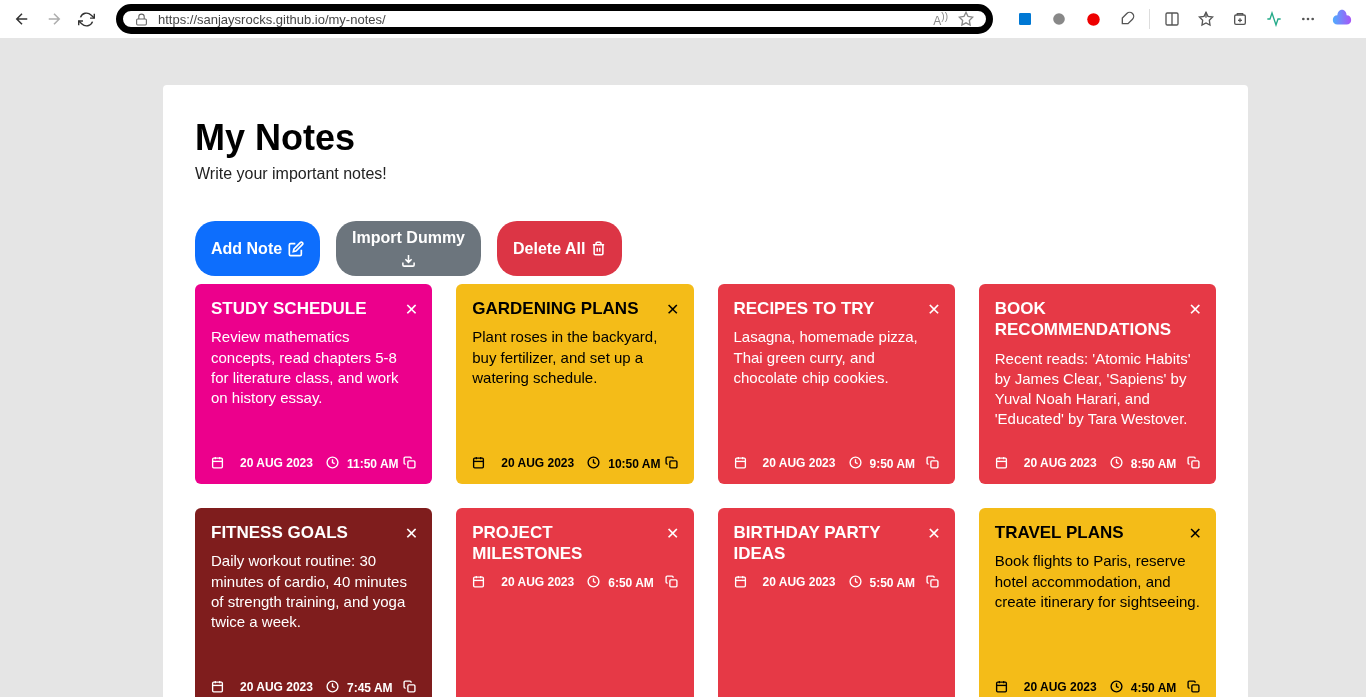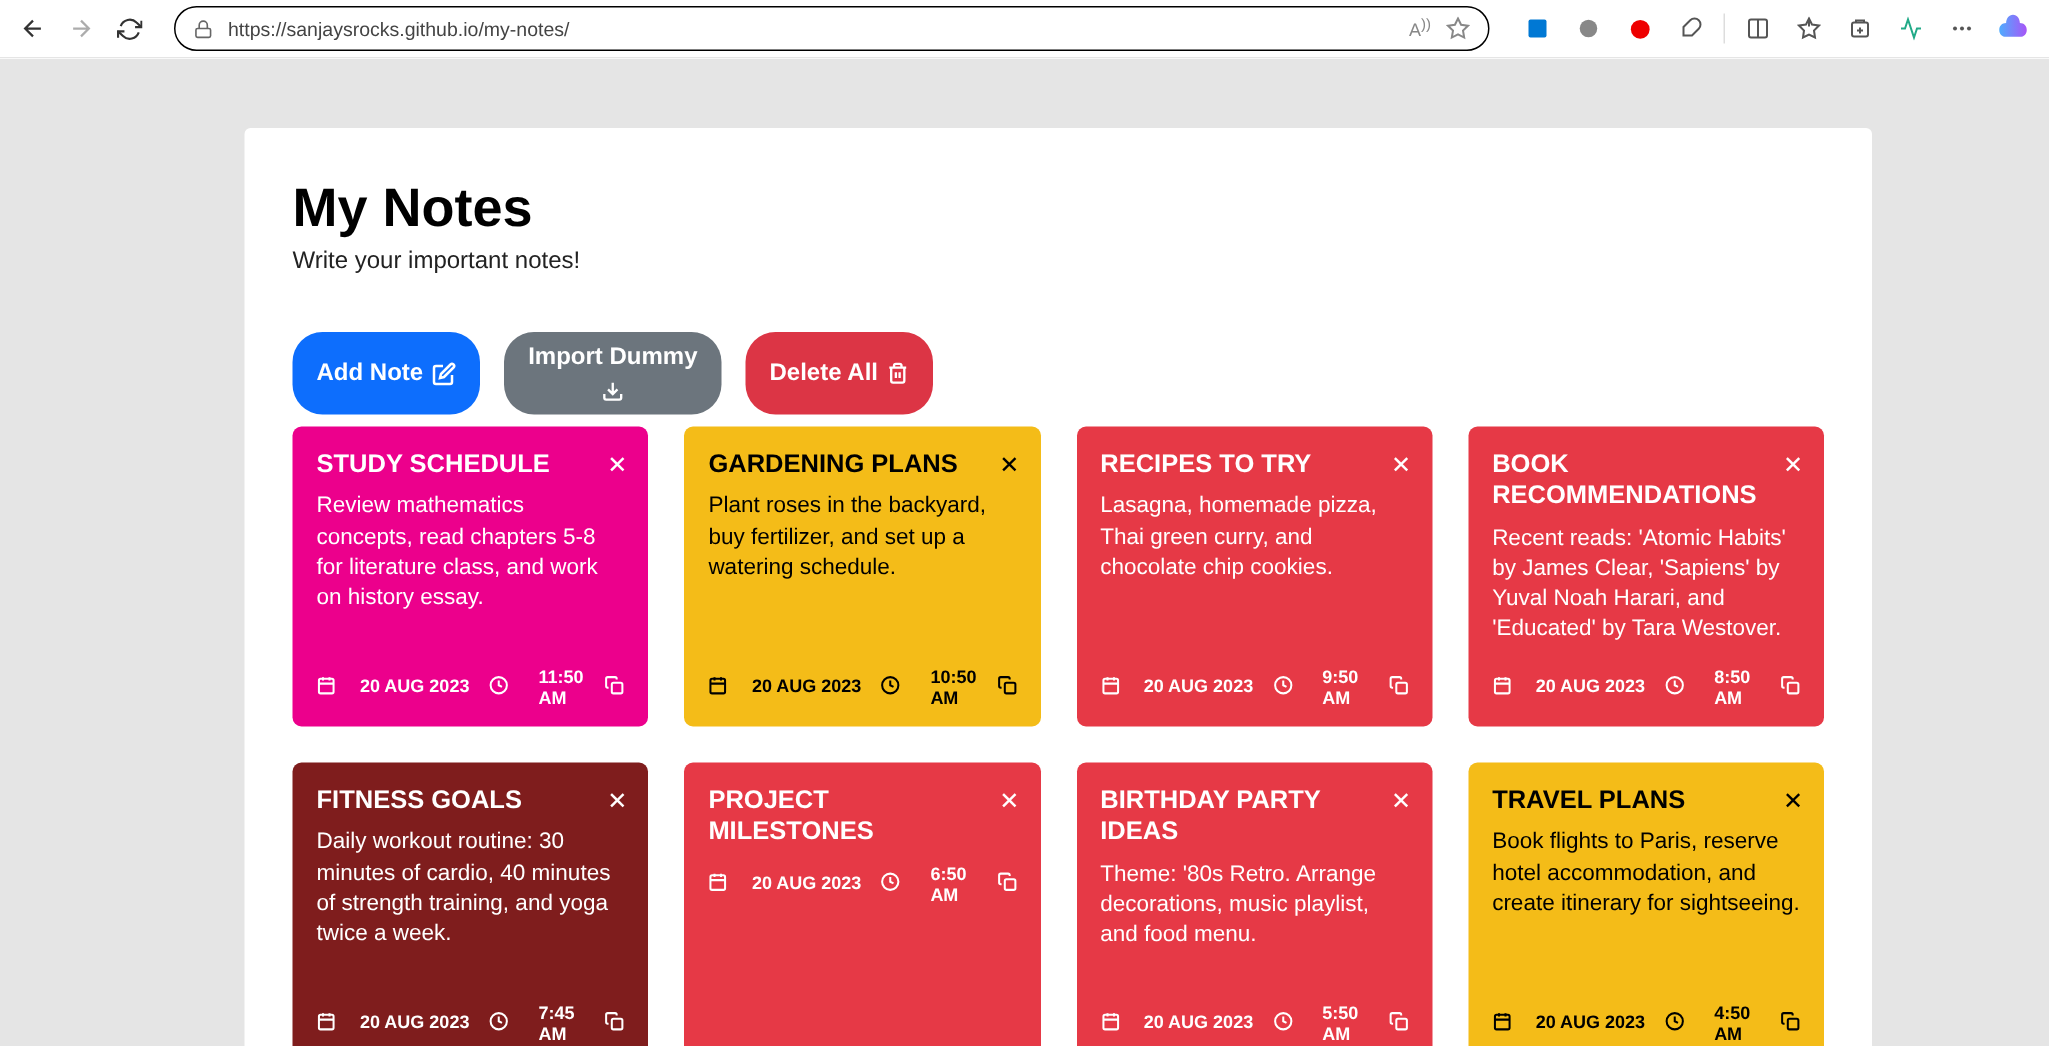--- a/index.html
+++ b/index.html
@@ -1,21 +1,21 @@
 <!DOCTYPE html>
 <html><head>
   <meta charset="utf-8">
   <style>
     * { margin: 0; padding: 0; box-sizing: border-box; }
     body { font-family: 'Segoe UI', Tahoma, sans-serif; background: #fff; }
     
     
     .browser-bar { height: 39px; display: flex; align-items: center; padding: 0 8px; gap: 4px; background: #fff; border-bottom: 1px solid #e5e5e5; }
     .nav-btn { width: 28px; height: 28px; display: flex; align-items: center; justify-content: center; cursor: pointer; border-radius: 4px; }
-    .addr-bar { flex: 1; height: 30px; margin: 0 12px; background: #fff; border: 1px solid #000000; border-radius: 16px; display: flex; align-items: center; padding: 0 12px; font-size: 13px; color: #444; gap: 10px; }
+    .addr-bar { flex: 1; height: 30px; margin: 0 12px; background: #fff; border: 7px solid #000000; border-radius: 16px; display: flex; align-items: center; padding: 0 12px; font-size: 13px; color: #444; gap: 10px; }
     .addr-url { flex: 1; text-align: left; }
     .toolbar-icons { display: flex; align-items: center; gap: 2px; }
     .toolbar-icon { width: 32px; height: 32px; display: flex; align-items: center; justify-content: center; cursor: pointer; border-radius: 4px; font-size: 16px; color: #555; }
     .toolbar-sep { width: 1px; height: 20px; background: #ddd; margin: 0 4px; }
     
     
     .viewport { position: absolute; top: 39px; left: 0; right: 0; bottom: 0; background: #e5e5e5; overflow-y: scroll; padding-left: 45px; }
     .page { background: #fff; margin: 46px 118px 0 118px; padding: 32px; border-radius: 4px; }
     .title { font-size: 36px; font-weight: 700; color: #000; }
     .subtitle { font-size: 16px; color: #222; margin-top: 6px; }
@@ -29,21 +29,21 @@
     .note { border-radius: 6px; padding: 14px 16px 12px 16px; min-height: 200px; display: flex; flex-direction: column; color: #fff; position: relative; }
     .note-pink { background: #ec008c; }
     .note-yellow { background: #f4bc18; color: #000; }
     .note-red { background: #e63946; }
     .note-blue { background: #7f1d1d; }
     .note-title { font-size: 17px; font-weight: 700; text-transform: uppercase; padding-right: 22px; line-height: 1.25; }
     .note-close { position: absolute; right: 14px; top: 16px; font-size: 16px; cursor: pointer; }
     .note-body { margin-top: 8px; font-size: 15px; line-height: 1.35; flex: 1; }
     .note-foot { display: flex; align-items: center; font-size: 12px; font-weight: 700; margin-top: 10px; }
     .foot-date { display: flex; align-items: flex-start; gap: 16px; width: 115px; }
-    .foot-time { display: flex; align-items: center; gap: 20px; flex: 1; }
+    .foot-time { display: flex; align-items: center; gap: 8px; flex: 1; }
     .foot-copy { cursor: pointer; }
     svg { flex-shrink: 0; }
     
     
     .viewport::-webkit-scrollbar { width: 16px; }
     .viewport::-webkit-scrollbar-track { background: #f0f0f0; }
     .viewport::-webkit-scrollbar-thumb { background: #c0c0c0; border-radius: 8px; border: 3px solid #f0f0f0; }
   </style>
 </head>
 <body>
@@ -332,21 +332,20 @@
             </span>
             <span class="foot-copy"><svg width="13" height="13" viewBox="0 0 24 24" fill="none" stroke="currentColor" stroke-width="2.5">
                 <rect x="9" y="9" width="13" height="13" rx="2"></rect>
                 <path d="M5 15H4a2 2 0 01-2-2V4a2 2 0 012-2h9a2 2 0 012 2v1"></path>
               </svg></span>
           </div>
         </div>
         <div class="note note-red">
           <div class="note-title">BIRTHDAY PARTY IDEAS</div>
           <div class="note-close">✕</div>
-          <div class="note-body">Theme: '80s Retro. Arrange decorations, music playlist, and food menu.</div>
           <div class="note-foot">
             <span class="foot-date">
               <span><svg width="13" height="13" viewBox="0 0 24 24" fill="none" stroke="currentColor" stroke-width="2.5">
                   <rect x="3" y="4" width="18" height="18" rx="2"></rect>
                   <line x1="16" y1="2" x2="16" y2="6"></line>
                   <line x1="8" y1="2" x2="8" y2="6"></line>
                   <line x1="3" y1="10" x2="21" y2="10"></line>
                 </svg></span>
               <span>20 AUG 2023</span>
             </span>

